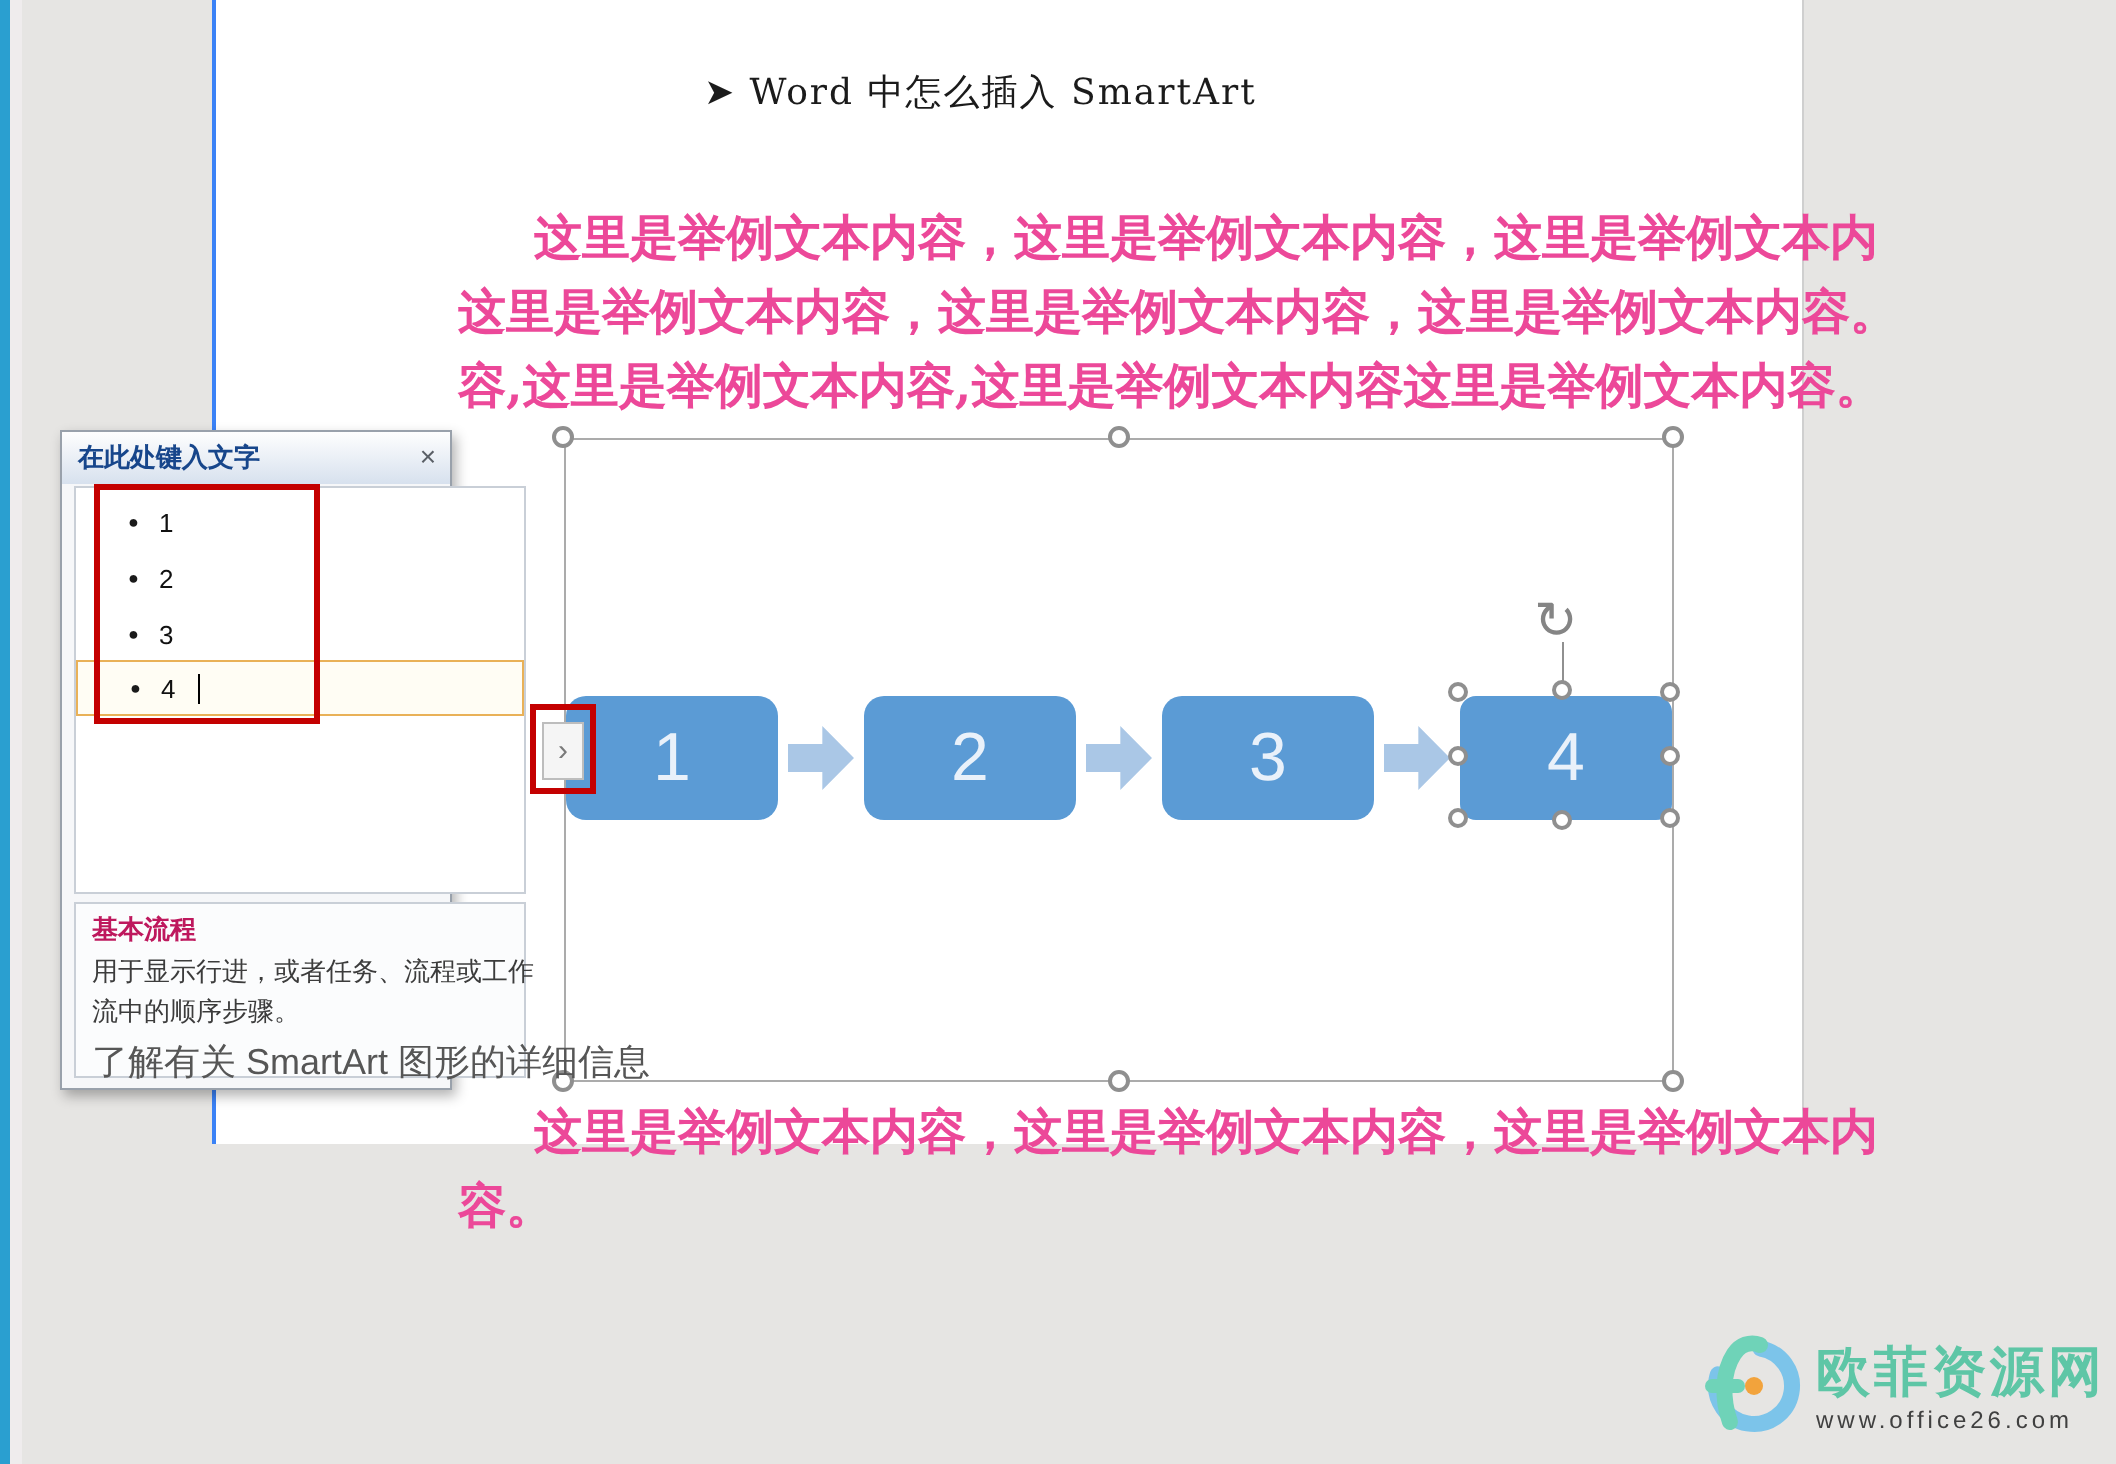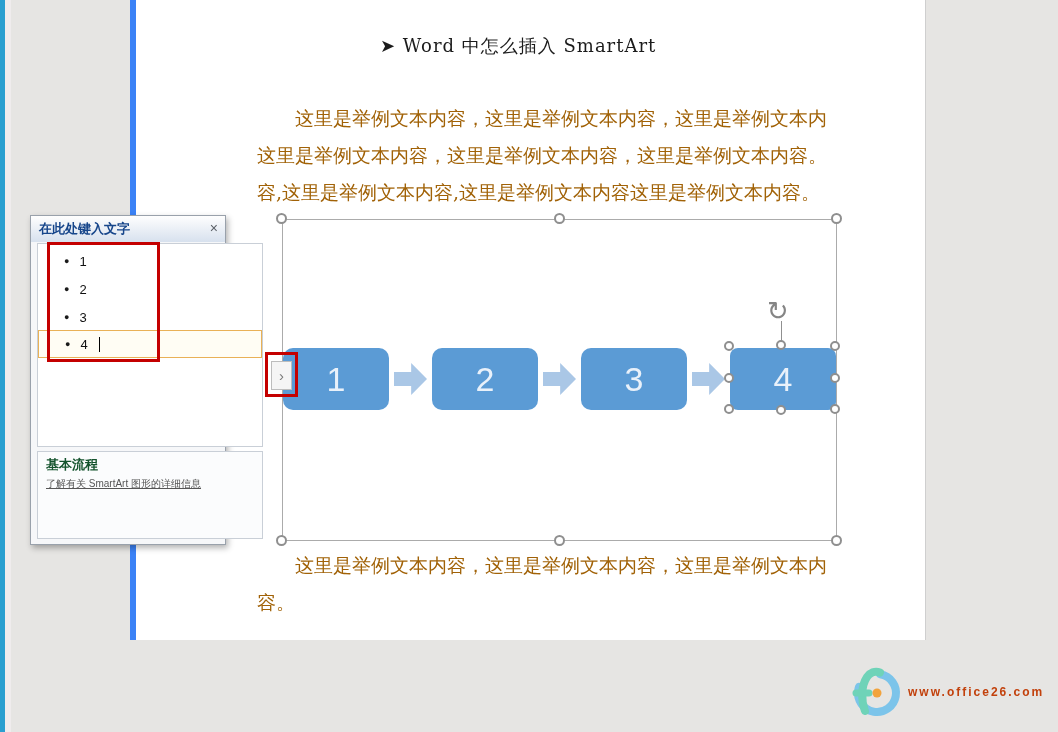--- a/index.html
+++ b/index.html
@@ -4,26 +4,26 @@
 <style>
   * { margin:0; padding:0; box-sizing:border-box; }
   html,body { width:1058px; height:732px; font-family:"Liberation Sans","DejaVu Sans",sans-serif; }
   .screen { position:relative; width:1058px; height:732px; background:#e6e5e3; overflow:hidden; }
 
   
   .left-strip   { position:absolute; left:0; top:0; width:5px; height:732px; background:#2a9fd0; }
   .left-strip2  { position:absolute; left:5px; top:0; width:6px; height:732px; background:#efeced; }
 
   
-  .page { position:absolute; left:130px; top:0; width:796px; height:640px; background:#ffffff;
-          border-left:6px solid #3b82f6; border-right:1px solid #cfcfcf; }
+  .page { position:absolute; left:106px; top:0; width:796px; height:572px; background:#ffffff;
+          border-left:2px solid #3b82f6; border-right:1px solid #cfcfcf; }
   .doc-heading { position:absolute; left:244px; top:34px; font-family:"DejaVu Serif","Liberation Serif",serif;
                  font-size:18px; color:#1b1b1b; letter-spacing:1px; }
   .para { position:absolute; width:575px; font-family:"DejaVu Serif","Liberation Serif",serif;
-          font-size:19px; line-height:37px; color:#a16207; }
+          font-size:24px; line-height:37px; color:#ec4899;font-weight:bold; }
   .para1 { left:243px; top:100px; }
   .para2 { left:243px; top:547px; }
   .para .indent { padding-left:38px; }
   .para div { white-space:nowrap; }
 
   
   .sa-frame { position:absolute; left:282px; top:219px; width:555px; height:322px; border:1px solid #ababab; }
   .hdl { position:absolute; width:11px; height:11px; border:2px solid #8f8f8f; border-radius:50%;
          background:#fff; margin:-6px 0 0 -6px; z-index:6; }
   .hdl.sm { width:10px; height:10px; margin:-5px 0 0 -5px; }
@@ -56,29 +56,29 @@
   .tp-close { position:absolute; right:7px; top:5px; font-size:14px; color:#5a5f66; line-height:14px; cursor:default; }
   .tp-list { position:absolute; left:6px; top:27px; width:226px; height:204px; background:#ffffff;
              border:1px solid #c9cfd7; }
   .tp-row { position:absolute; left:0; width:100%; height:26px; display:flex; align-items:center;
             padding-left:26px; gap:10px; font-size:13px; color:#111; }
   .tp-row .bullet { font-size:9px; color:#1a1a1a; }
   .tp-row.selected { height:28px; border:1px solid #e9b157; background:#fffdf4; }
   .caret { display:inline-block; width:1px; height:15px; background:#000; margin-left:1px; }
   .tp-footer { position:absolute; left:6px; top:235px; width:226px; height:88px; background:#fbfcfd;
                border:1px solid #c9cfd7; padding:4px 8px; }
-  .tp-footer-title { font-size:13px; font-weight:bold; color:#14532d; }
+  .tp-footer-title { font-size:13px; font-weight:bold; color:#be185d; }
   .tp-footer-desc { font-size:13px; color:#3c3c3c; line-height:20px; margin-top:2px; white-space:nowrap; }
-  .tp-footer-link { font-size:10px; color:#565656; text-decoration:underline; margin-top:3px; white-space:nowrap; }
+  .tp-footer-link { font-size:18px; color:#565656; margin-top:3px; white-space:nowrap; }
 
   
   .logo { position:absolute; left:846px; top:664px; display:flex; align-items:center; gap:6px; z-index:9; }
   .logo-texts { display:flex; flex-direction:column; }
   .logo-name { font-size:27px; font-weight:bold; color:#5ec6a6; letter-spacing:2px; }
-  .logo-url  { font-size:12px; color:#c2410c; letter-spacing:2px; margin-top:-1px;font-weight:bold; }
+  .logo-url  { font-size:12px; color:#404040; letter-spacing:2px; margin-top:-1px; }
 </style>
 </head>
 <body>
 
 <div class="screen">
 
   <div class="left-strip"></div>
   <div class="left-strip2"></div>
 
   <div class="page">
@@ -157,31 +157,36 @@
       </div>
       <div class="tp-row selected" style="top:86px;">
         <span class="bullet">●</span>
         <span>4</span>
           <span class="caret"></span>
       </div>
     </div>
 
     <div class="tp-footer">
       <div class="tp-footer-title">基本流程</div>
+      <div class="tp-footer-desc">
+        <div>用于显示行进，或者任务、流程或工作</div>
+        <div>流中的顺序步骤。</div>
+      </div>
       <div class="tp-footer-link">了解有关 SmartArt 图形的详细信息</div>
     </div>
   </div>
 
   <div class="red-box bullets"></div>
 
   <div class="logo">
     <svg width="56" height="56" viewBox="0 0 56 56">
       <circle cx="31" cy="29" r="19" fill="none" stroke="#7cc4ea" stroke-width="8" stroke-linecap="round" stroke-dasharray="92 28" transform="rotate(-80 31 29)"></circle>
       <path d="M 19 47 C 15 36 15 22 21 13 C 24 8.5 29 6.5 34 8.5" fill="none" stroke="#6fd3b8" stroke-width="8" stroke-linecap="round"></path>
       <path d="M 10 29 L 23 29" fill="none" stroke="#6fd3b8" stroke-width="7" stroke-linecap="round"></path>
       <circle cx="31" cy="29" r="4.5" fill="#f2a33c"></circle>
     </svg>
     <div class="logo-texts">
+      <div class="logo-name">欧菲资源网</div>
       <div class="logo-url">www.office26.com</div>
     </div>
   </div>
 
 </div>
 
 </body></html>

